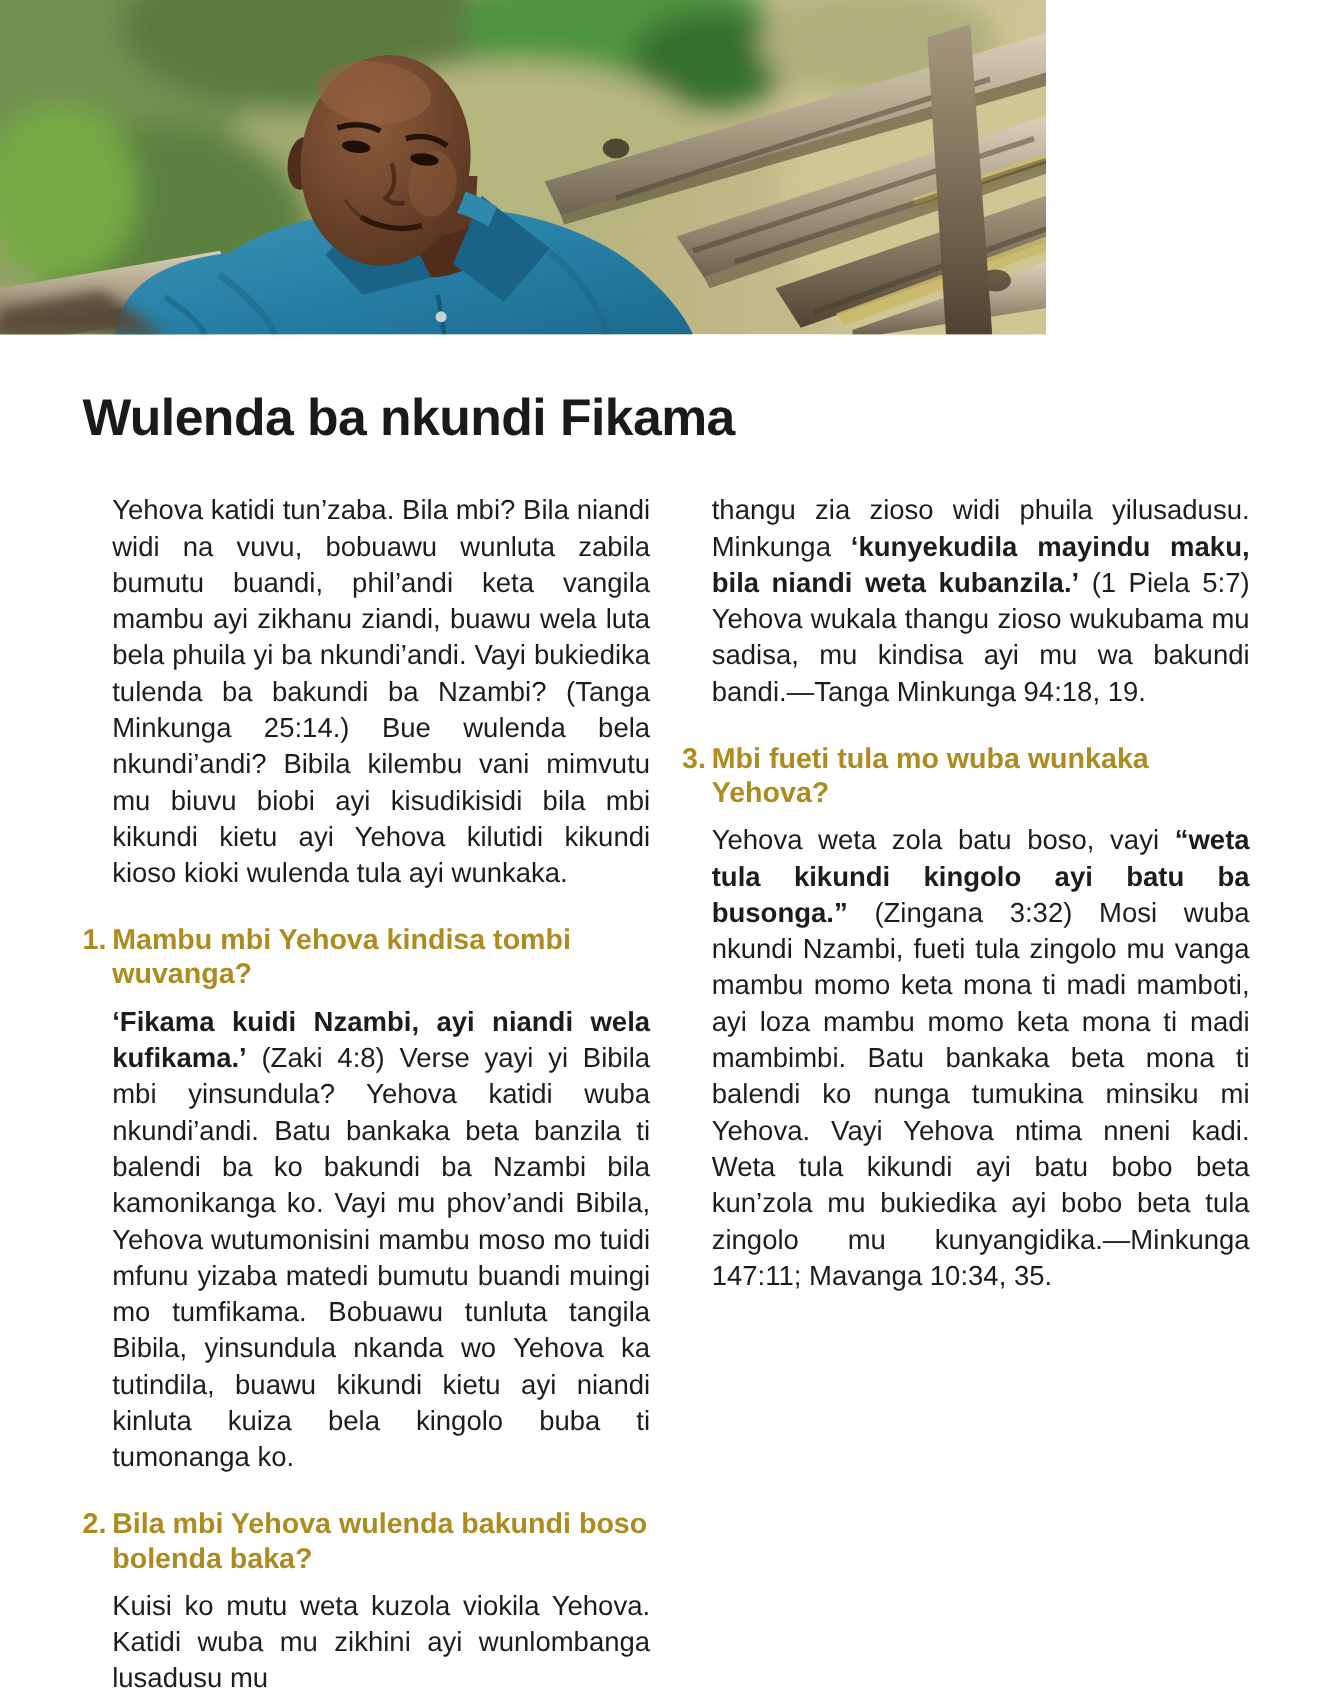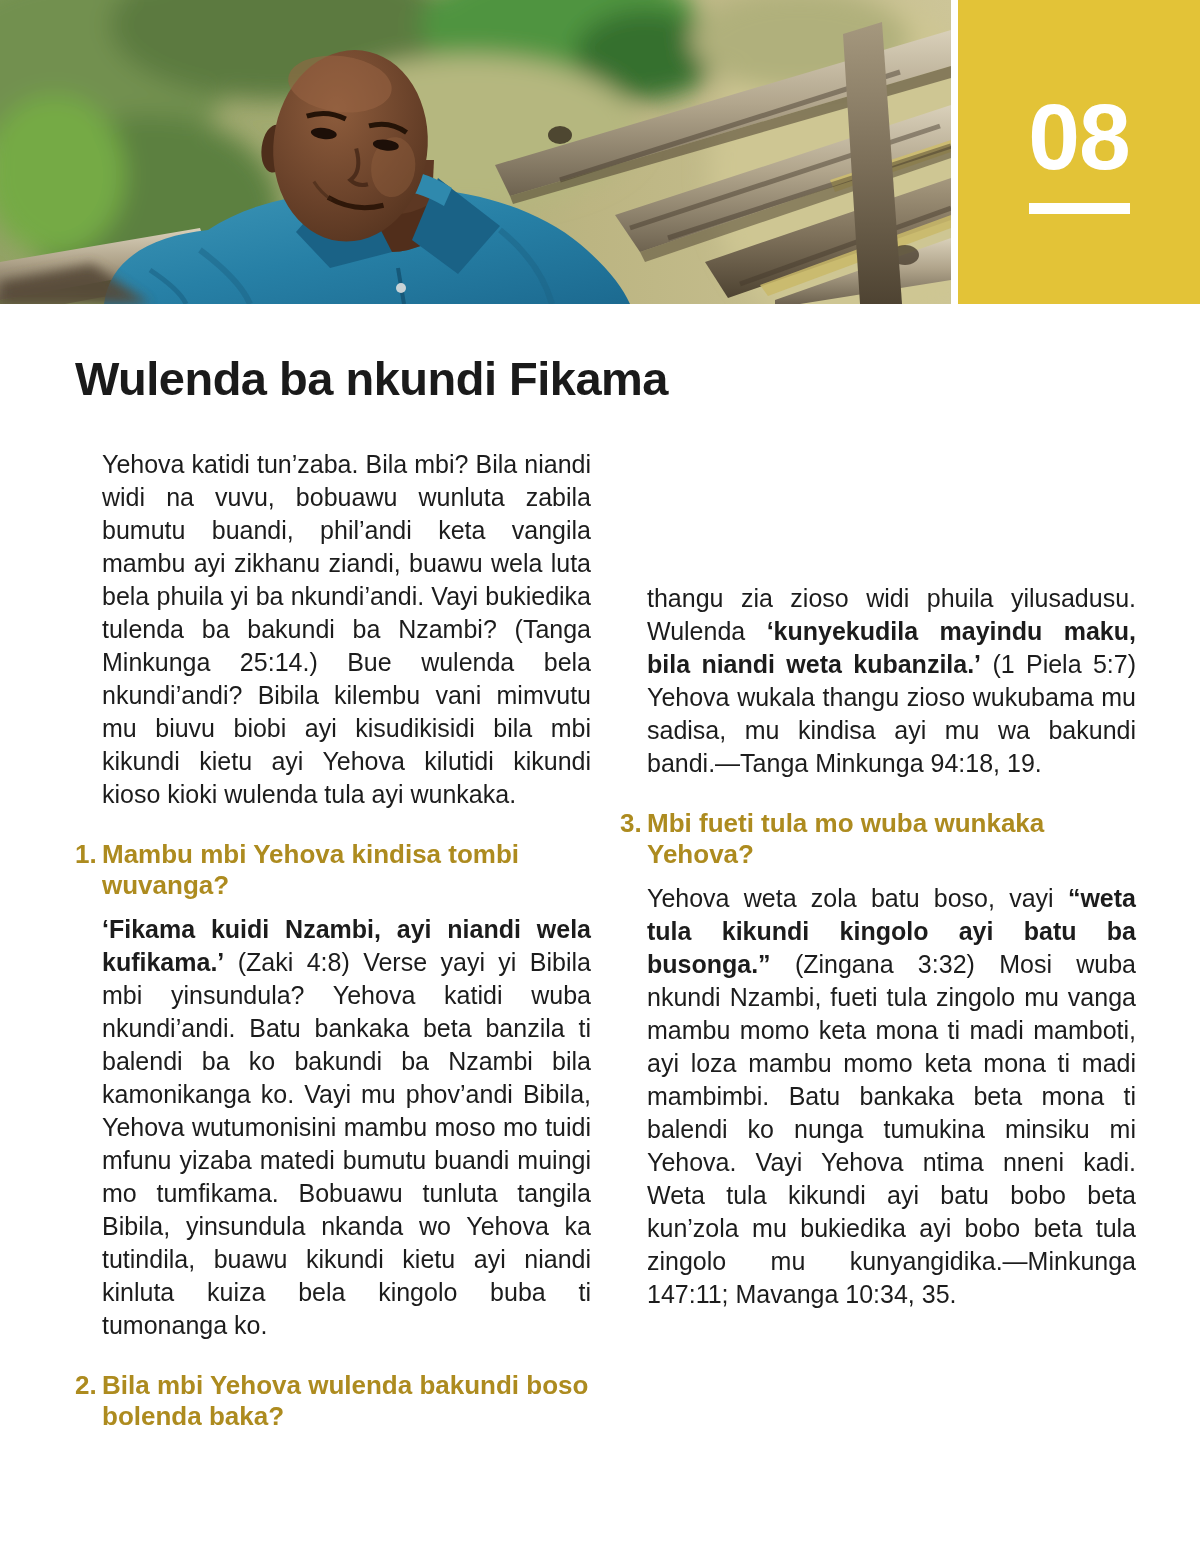--- a/index.html
+++ b/index.html
@@ -10,21 +10,21 @@
   .header{display:flex;height:304px;}
   .photo{width:951px;height:304px;position:relative;flex:none;overflow:hidden;}
   .header-gap{width:7px;flex:none;background:#ffffff;}
   .badge-box{flex:1;background:#e3c337;display:flex;flex-direction:column;align-items:center;justify-content:center;}
   .badge-num{color:#ffffff;font-size:93px;font-weight:700;line-height:1;letter-spacing:-1px;}
   .badge-bar{width:101px;height:11px;background:#ffffff;margin-top:19px;}
   .page-title{
     font-size:47px;font-weight:700;color:#1a1a1a;letter-spacing:-0.5px;
     margin:50px 65px 0 75px;line-height:1.05;
   }
-  .content{display:flex;gap:29px;margin:45px 64px 0 75px;align-items:center;}
+  .content{display:flex;gap:29px;margin:45px 64px 0 75px;align-items:flex-start;}
   .col{flex:1;min-width:0;}
   .q-heading{
     display:flex;color:#ad8b1f;font-weight:700;font-size:26px;line-height:31px;
     margin:28px 0 12px 0;
   }
   .q-heading .num{width:27px;flex:none;}
   .para{
     margin:0 0 0 27px;text-align:justify;font-size:25px;line-height:33px;color:#1c1c1c;
   }
   .para .bold{font-weight:700;}
@@ -129,47 +129,44 @@
           <path d="M334,200 Q362,212 390,201" stroke="#2e1709" stroke-width="5" fill="none"></path>
           <path d="M318,186 Q326,196 338,202" stroke="#3c2112" stroke-width="3" fill="none" opacity="0.5"></path>
         </g>
         <path d="M398,268 L404,304" stroke="#16597a" stroke-width="4"></path>
         <circle cx="401" cy="288" r="5" fill="#c9d3d6"></circle>
       </g>
       <polygon points="0,282 92,264 150,304 0,304" fill="#564a39" opacity="0.9" filter="url(#blur6)"></polygon>
     </svg>
   </div>
   <div class="header-gap"></div>
-  <div class="badge-box">
-    <div class="badge-num">08</div>
-    <div class="badge-bar"></div>
-  </div>
 </div>
 
 <h1 class="page-title">Wulenda ba nkundi Fikama</h1>
 
 <div class="content">
 
   <div class="col">
     <p class="para intro">Yehova katidi tun’zaba. Bila mbi? Bila niandi widi na vuvu, bobuawu wunluta zabila bumutu buandi, phil’andi keta vangila mambu ayi zikhanu ziandi, buawu wela luta bela phuila yi ba nkundi’andi. Vayi bukiedika tulenda ba bakundi ba Nzambi? (Tanga Minkunga 25:14.) Bue wulenda bela nkundi’andi? Bibila kilembu vani mimvutu mu biuvu biobi ayi kisudikisidi bila mbi kikundi kietu ayi Yehova kilutidi kikundi kioso kioki wulenda tula ayi wunkaka.</p>
 
     <div class="q-heading">
       <span class="num">1.</span>
       <span class="htext">Mambu mbi Yehova kindisa tombi wuvanga?</span>
     </div>
     <p class="para"><span class="bold">‘Fikama kuidi Nzambi, ayi niandi wela kufikama.’</span><span> (Zaki 4:8) Verse yayi yi Bibila mbi yinsundula? Yehova katidi wuba nkundi’andi. Batu bankaka beta banzila ti balendi ba ko bakundi ba Nzambi bila kamonikanga ko. Vayi mu phov’andi Bibila, Yehova wutumonisini mambu moso mo tuidi mfunu yizaba matedi bumutu buandi muingi mo tumfikama. Bobuawu tunluta tangila Bibila, yinsundula nkanda wo Yehova ka tutindila, buawu kikundi kietu ayi niandi kinluta kuiza bela kingolo buba ti tumonanga ko.</span></p>
 
     <div class="q-heading">
       <span class="num">2.</span>
       <span class="htext">Bila mbi Yehova wulenda bakundi boso bolenda baka?</span>
     </div>
+    <p class="para">Kuisi ko mutu weta kuzola viokila Yehova. Katidi wuba mu zikhini ayi wunlombanga lusadusu mu</p>
   </div>
 
   <div class="col">
-    <p class="para intro"><span>thangu zia zioso widi phuila yilusadusu. Wulenda </span><span class="bold">‘kunyekudila mayindu maku, bila niandi weta kubanzila.’</span><span> (1 Piela 5:7) Yehova wukala thangu zioso wukubama mu sadisa, mu kindisa ayi mu wa bakundi bandi.—Tanga Minkunga 94:18, 19.</span></p>
+    <p class="para intro"><span>thangu zia zioso widi phuila yilusadusu. Minkunga </span><span class="bold">‘kunyekudila mayindu maku, bila niandi weta kubanzila.’</span><span> (1 Piela 5:7) Yehova wukala thangu zioso wukubama mu sadisa, mu kindisa ayi mu wa bakundi bandi.—Tanga Minkunga 94:18, 19.</span></p>
 
     <div class="q-heading">
       <span class="num">3.</span>
       <span class="htext">Mbi fueti tula mo wuba wunkaka Yehova?</span>
     </div>
     <p class="para"><span>Yehova weta zola batu boso, vayi </span><span class="bold">“weta tula kikundi kingolo ayi batu ba busonga.”</span><span> (Zingana 3:32) Mosi wuba nkundi Nzambi, fueti tula zingolo mu vanga mambu momo keta mona ti madi mamboti, ayi loza mambu momo keta mona ti madi mambimbi. Batu bankaka beta mona ti balendi ko nunga tumukina minsiku mi Yehova. Vayi Yehova ntima nneni kadi. Weta tula kikundi ayi batu bobo beta kun’zola mu bukiedika ayi bobo beta tula zingolo mu kunyangidika.—Minkunga 147:11; Mavanga 10:34, 35.</span></p>
   </div>
 
 </div>
 

